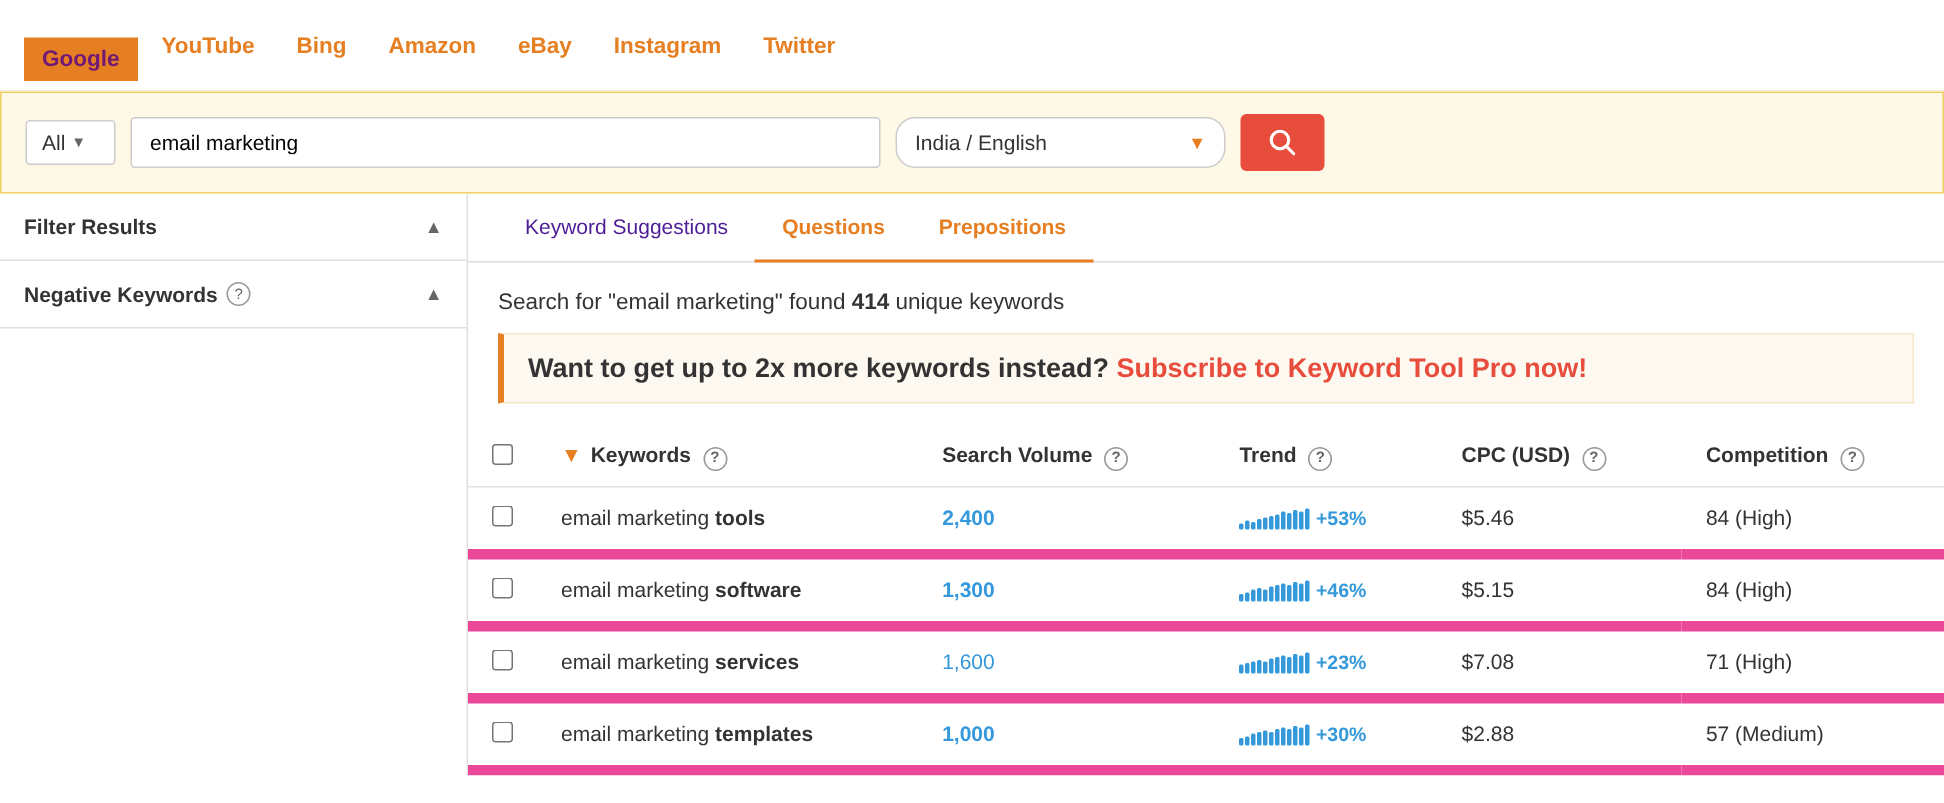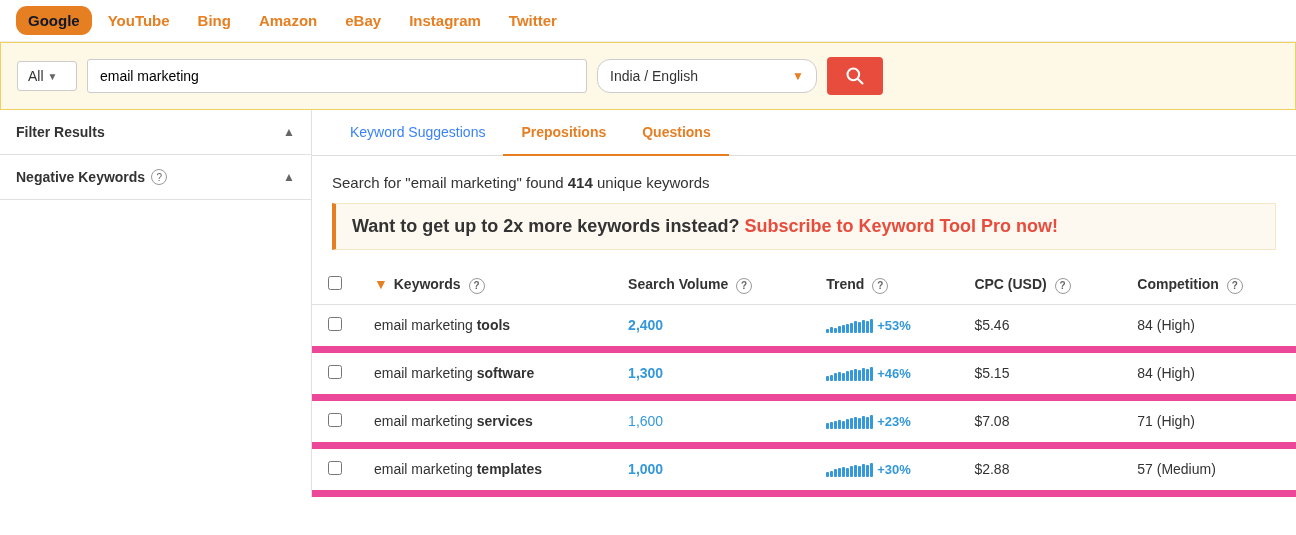--- a/index.html
+++ b/index.html
@@ -17,22 +17,23 @@
       padding: 6px 12px;
       font-size: 15px;
       font-weight: 600;
       color: #e67e22;
       cursor: pointer;
       border-radius: 3px;
       text-decoration: none;
     }
     .nav-item.active {
       background: #e67e22;
-      color: #0f172a;
-      border-radius: 11px;
+      color: #701a75;
+      border-radius: 0;
+      margin-top: 19px;
     }
 
     
     .search-bar {
       background: #fef9e7;
       border: 1px solid #f0d060;
       padding: 14px 16px;
       display: flex;
       align-items: center;
       gap: 10px;
@@ -140,21 +141,21 @@
       justify-content: space-between;
     }
     .tabs {
       display: flex;
       gap: 0;
     }
     .tab {
       padding: 14px 18px;
       font-size: 14px;
       cursor: pointer;
-      color: #3b82f6;
+      color: #4c1d95;
       border-bottom: 2px solid transparent;
       margin-bottom: -1px;
     }
     .tab.active {
       color: #e67e22;
       border-bottom: 2px solid #e67e22;
       font-weight: 600;
     }
     .sort-area {
       display: flex;
@@ -304,24 +305,24 @@
   </div>
 
   <div class="content">
 
     <div class="tabs-row">
       <div class="tabs">
         <div class="tab">
           <span>Keyword Suggestions</span>
         </div>
         <div class="tab active">
-          <span>Prepositions</span>
+          <span>Questions</span>
         </div>
         <div class="tab active">
-          <span>Questions</span>
+          <span>Prepositions</span>
         </div>
       </div>
     </div>
 
     <div class="results-summary">
       Search for "<span>email marketing</span>" found <span class="count">414</span> <span>unique keywords</span>
     </div>
 
     <div class="promo-banner">
       <strong>Want to get up to 2x more keywords instead?</strong>

